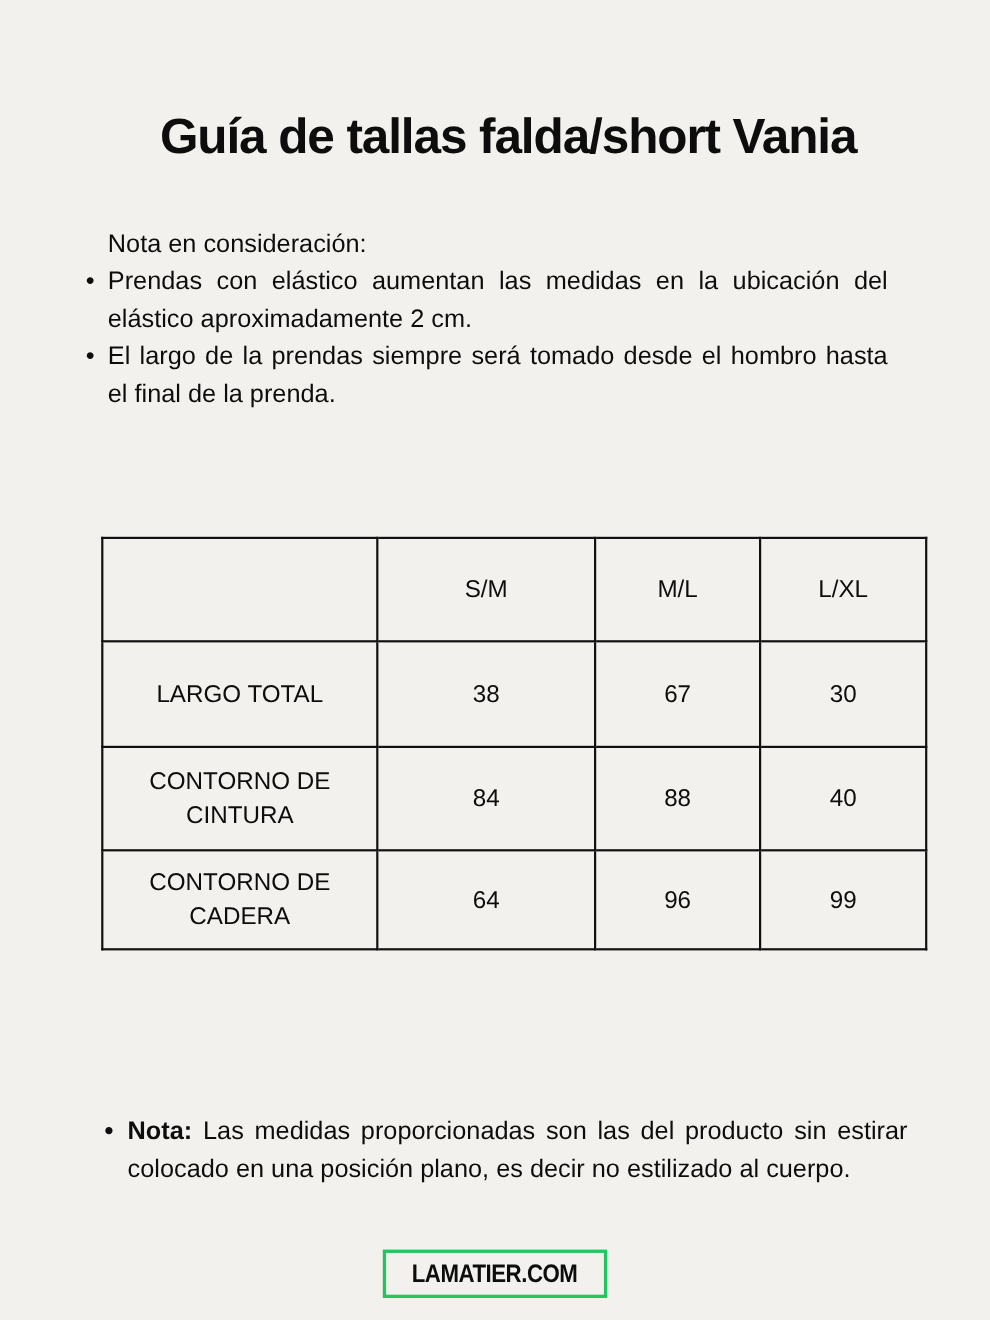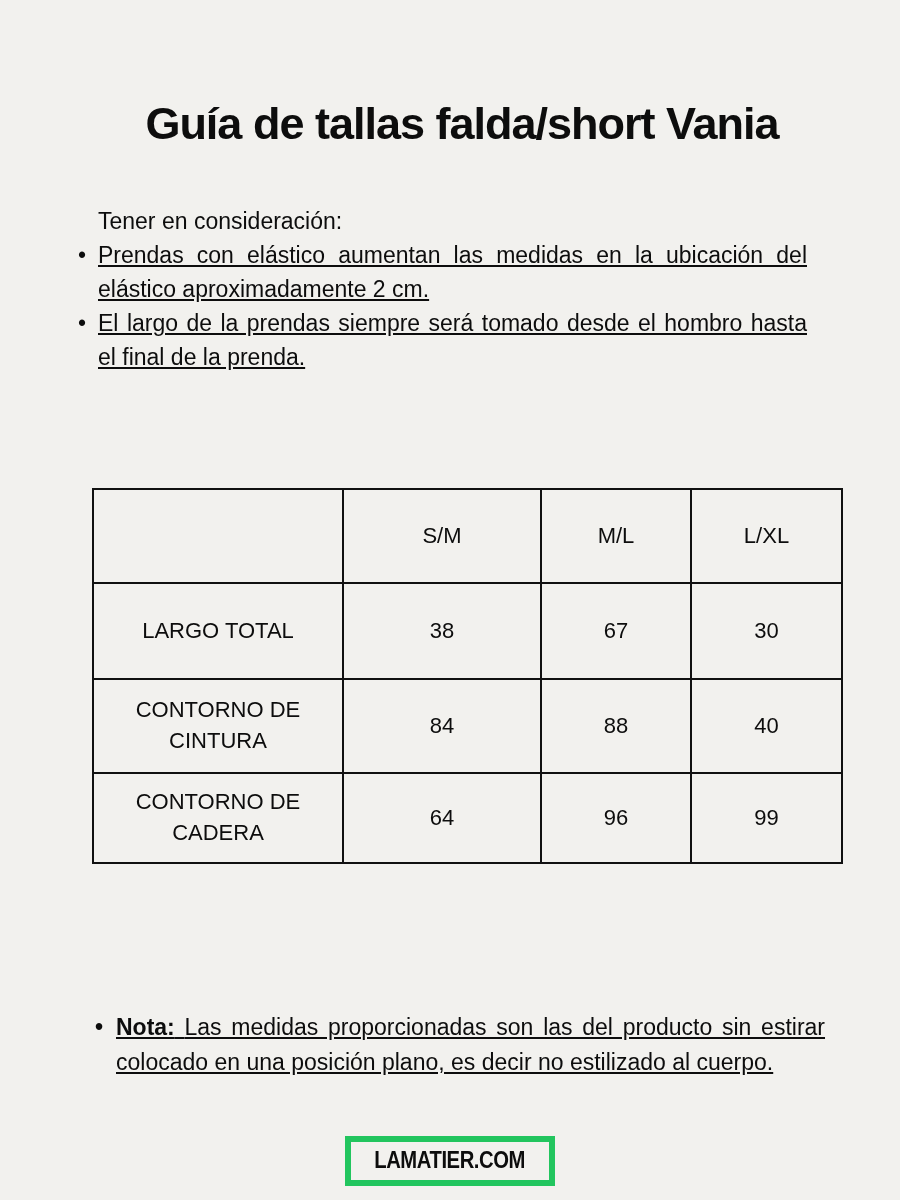--- a/index.html
+++ b/index.html
@@ -45,21 +45,20 @@
     align-items: flex-start;
   }
   .bullet-marker {
     flex: 0 0 20px;
     width: 20px;
   }
   .bullet-text {
     flex: 1;
     margin: 0;
     text-align: justify;
-    text-decoration: underline;
   }
 
   
   .size-table {
     position: absolute;
     top: 488px;
     left: 92px;
     width: 749px;
     border-collapse: collapse;
     table-layout: fixed;
@@ -101,42 +100,42 @@
   
   .footer {
     position: absolute;
     top: 1136px;
     left: 0;
     width: 900px;
     display: flex;
     justify-content: center;
   }
   .brand-box {
-    border: 6px solid #22c55e;
+    border: 3px solid #22c55e;
     padding: 5px 13px 6px;
     display: inline-block;
   }
   .brand-text {
     display: inline-block;
     font-size: 23px;
     font-weight: 700;
     letter-spacing: -0.5px;
     transform: scaleX(0.88);
     transform-origin: center;
   }
 </style>
 </head>
 <body>
 
 <div>
 
   <h1 class="title">Guía de tallas falda/short Vania</h1>
 
   <section class="considerations">
-    <p class="considerations-heading">Tener en consideración:</p>
+    <p class="considerations-heading">Nota en consideración:</p>
     <div class="bullet-item">
       <span class="bullet-marker">•</span>
       <p class="bullet-text">Prendas con elástico aumentan las medidas en la ubicación del elástico aproximadamente 2 cm.</p>
     </div>
     <div class="bullet-item">
       <span class="bullet-marker">•</span>
       <p class="bullet-text">El largo de la prendas siempre será tomado desde el hombro hasta el final de la prenda.</p>
     </div>
   </section>
 

